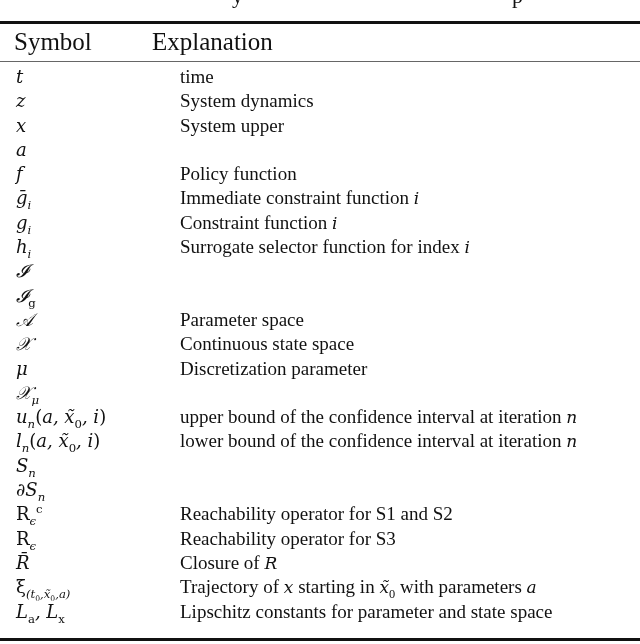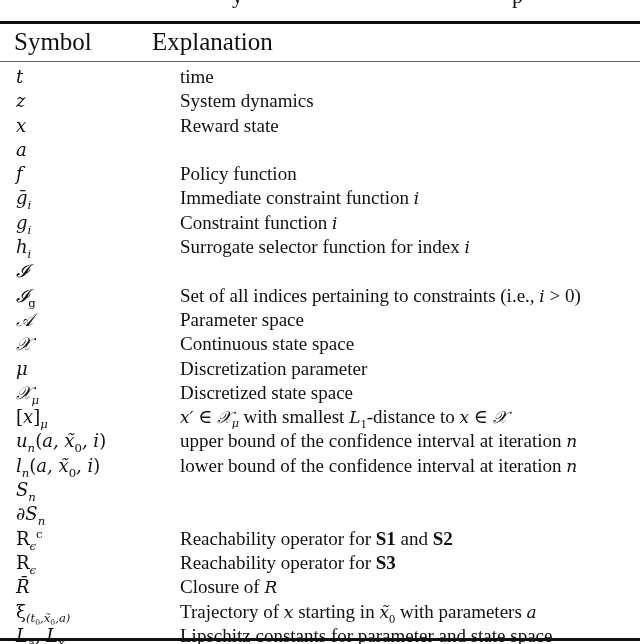--- a/index.html
+++ b/index.html
@@ -13,21 +13,21 @@
   .rule.mid { top: 61px; height: 1px; background: #666; }
   .rule.bottom { top: 638px; height: 3px; }
   .hdr { position: absolute; top: 30px; font-size: 25px; line-height: 24px; }
   .hdr.sym { left: 14px; }
   .hdr.exp { left: 152px; }
   .rows { position: absolute; top: 65px; left: 0; width: 640px; }
   .row { height: 24.3px; position: relative; font-size: 19px; line-height: 24px; white-space: nowrap; }
   .row .sym { position: absolute; left: 16px; font-family: "DejaVu Serif", serif; font-style: italic; font-size: 18px; }
   .row .exp { position: absolute; left: 135px; margin-left: 45px; }
   .row .exp i { font-family: "DejaVu Serif", serif; font-size: 17px; }
-  .row .exp b { font-weight: bold; }
+  .row .exp b { font-weight: normal; }
   sub, sup { font-size: 65%; line-height: 0; }
   .up { font-style: normal; }
 </style>
 </head>
 <body>
 
 <div class="caption-frag">
   <span style="left:232px">y</span>
   <span style="left:512px">p</span>
 </div>
@@ -41,21 +41,21 @@
   <div class="row">
       <span class="sym">t</span>
       <span class="exp">time</span>
     </div>
   <div class="row">
       <span class="sym">z</span>
       <span class="exp">System dynamics</span>
     </div>
   <div class="row">
       <span class="sym">x</span>
-      <span class="exp">Reward state</span>
+      <span class="exp">System upper</span>
     </div>
   <div class="row">
       <span class="sym">a</span>
     </div>
   <div class="row">
       <span class="sym">f</span>
       <span class="exp">Policy function</span>
     </div>
   <div class="row">
       <span class="sym">ḡ<sub>i</sub></span>
@@ -67,41 +67,35 @@
     </div>
   <div class="row">
       <span class="sym">h<sub>i</sub></span>
       <span class="exp">Surrogate selector function for index <i>i</i></span>
     </div>
   <div class="row">
       <span class="sym">𝓘</span>
     </div>
   <div class="row">
       <span class="sym">𝓘<sub class="up">g</sub></span>
-      <span class="exp">Set of all indices pertaining to constraints (i.e., <i>i</i> &gt; 0)</span>
     </div>
   <div class="row">
       <span class="sym">𝒜</span>
       <span class="exp">Parameter space</span>
     </div>
   <div class="row">
       <span class="sym">𝒳</span>
       <span class="exp">Continuous state space</span>
     </div>
   <div class="row">
       <span class="sym">μ</span>
       <span class="exp">Discretization parameter</span>
     </div>
   <div class="row">
       <span class="sym">𝒳<sub>μ</sub></span>
-      <span class="exp">Discretized state space</span>
-    </div>
-  <div class="row">
-      <span class="sym"><span class="up">[</span>x<span class="up">]</span><sub>μ</sub></span>
-      <span class="exp"><i>x′</i> ∈ <i>𝒳<sub>μ</sub></i> with smallest <i>L</i><sub>1</sub>-distance to <i>x</i> ∈ <i>𝒳</i></span>
     </div>
   <div class="row">
       <span class="sym">u<sub>n</sub><span class="up">(</span>a, x̃<sub class="up">0</sub>, i<span class="up">)</span></span>
       <span class="exp">upper bound of the confidence interval at iteration <i>n</i></span>
     </div>
   <div class="row">
       <span class="sym">l<sub>n</sub><span class="up">(</span>a, x̃<sub class="up">0</sub>, i<span class="up">)</span></span>
       <span class="exp">lower bound of the confidence interval at iteration <i>n</i></span>
     </div>
   <div class="row">

